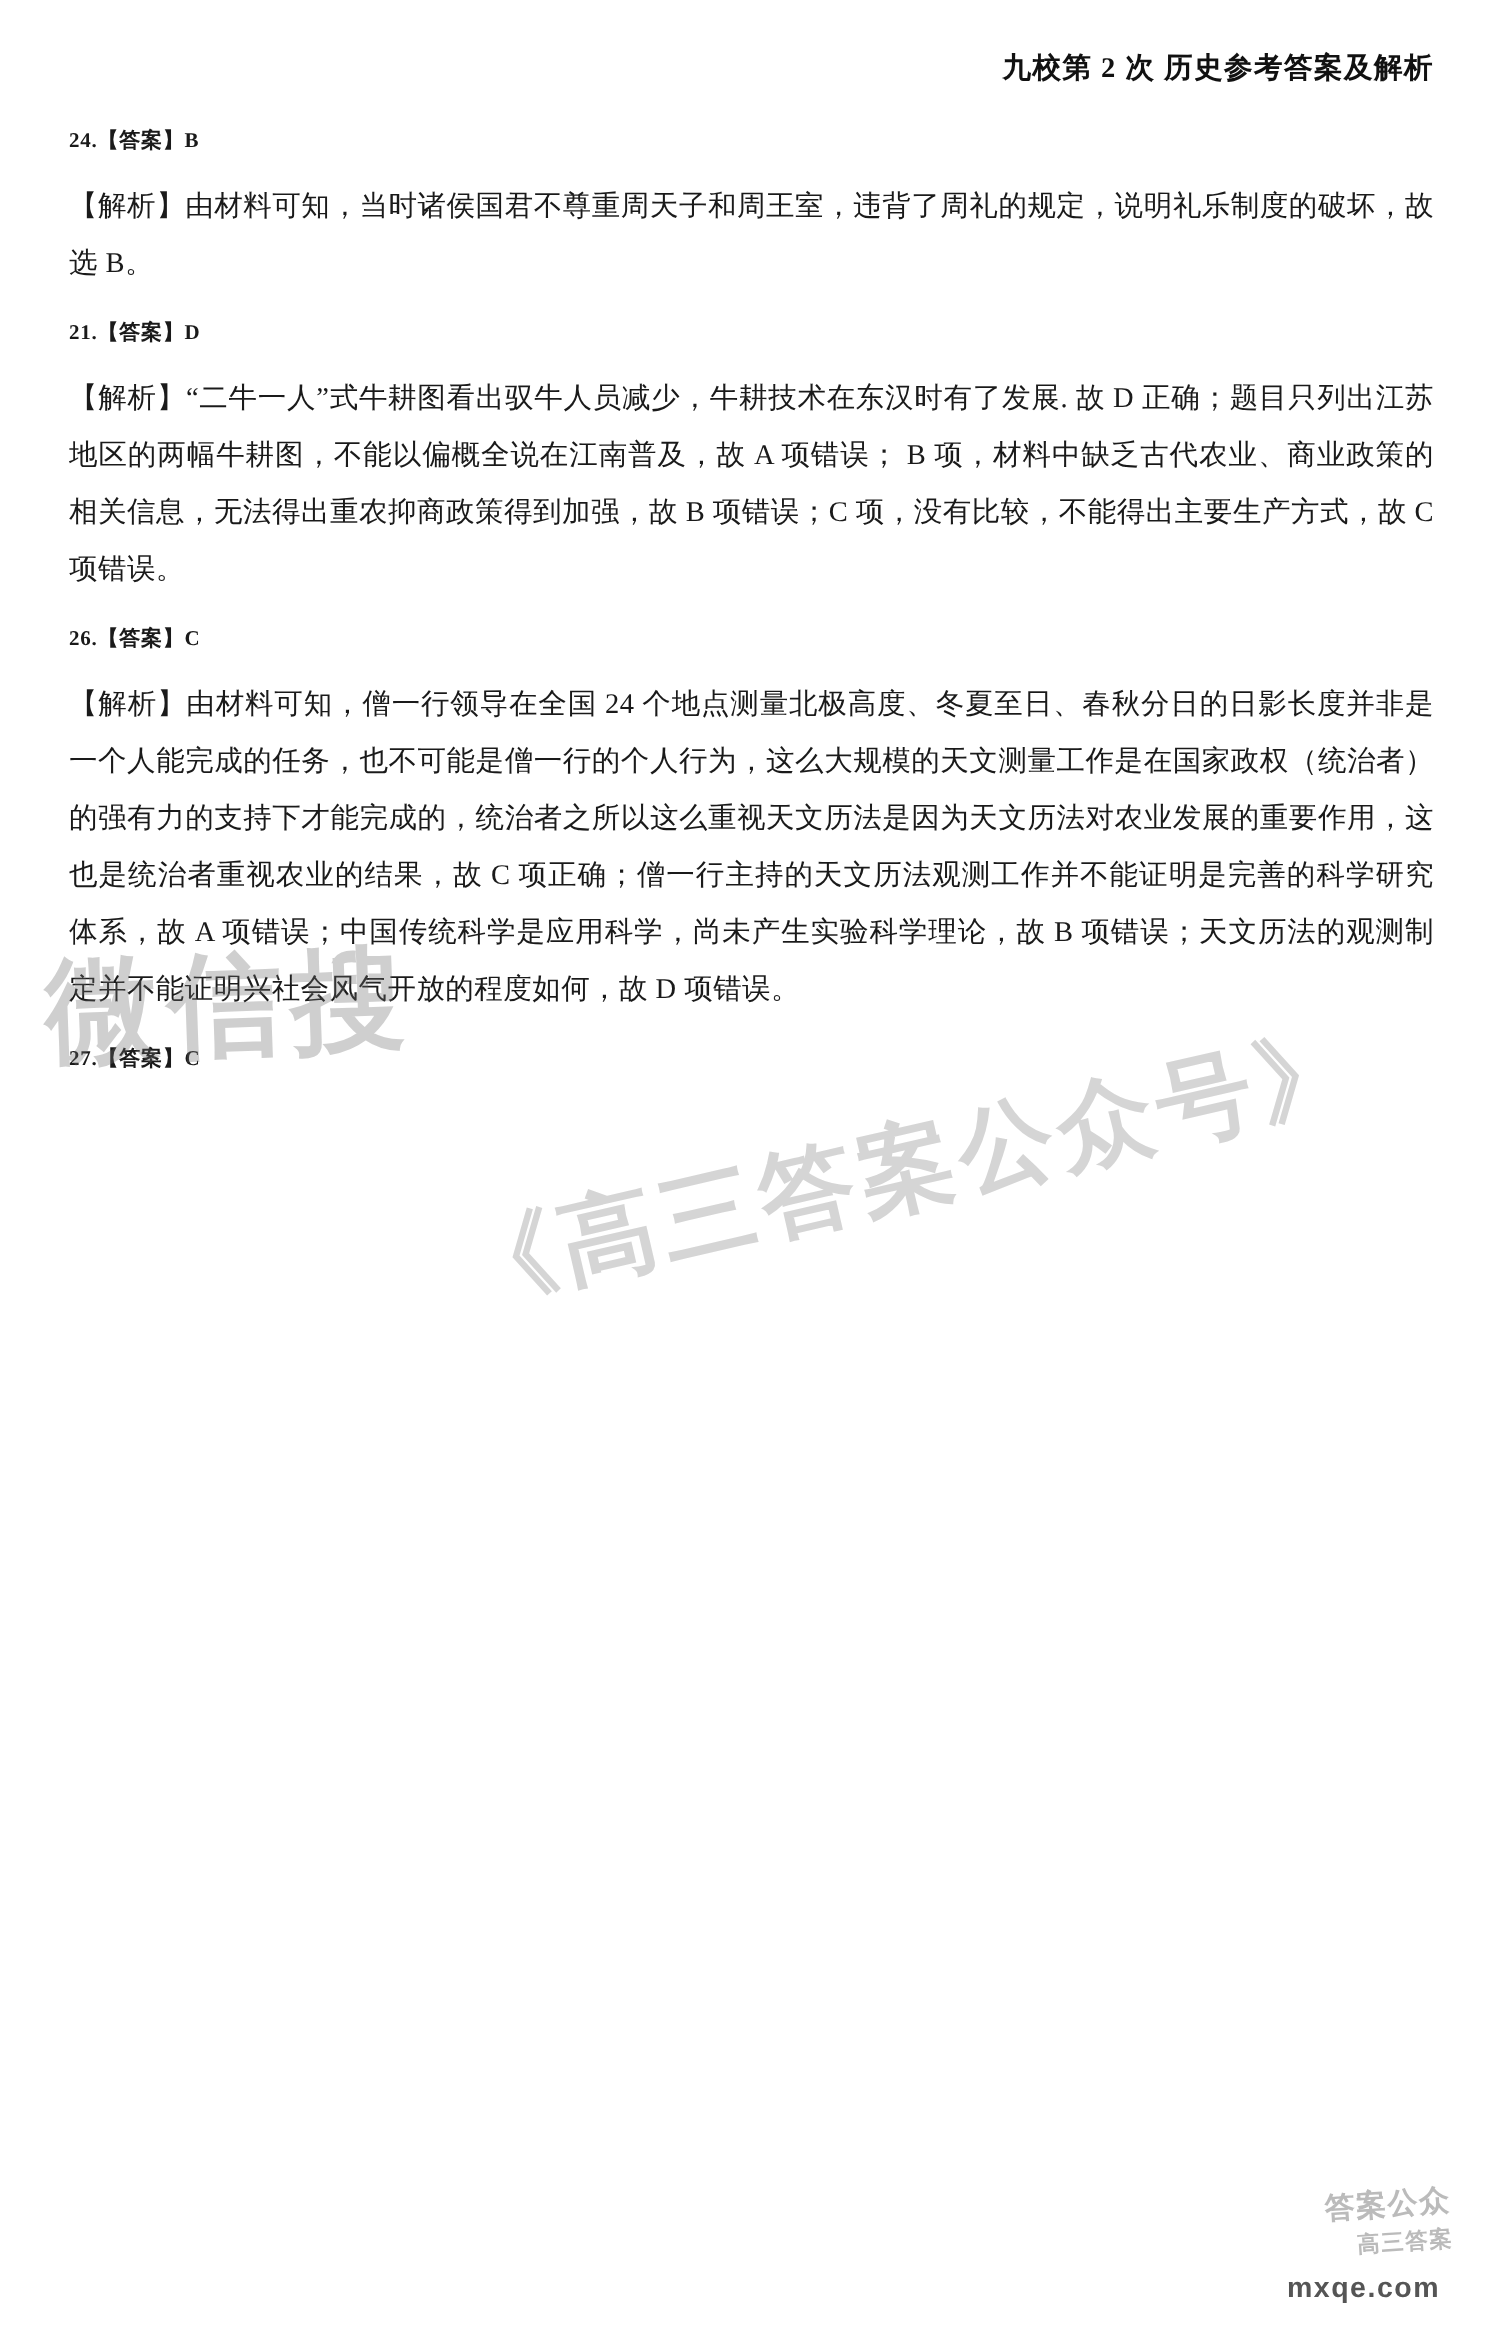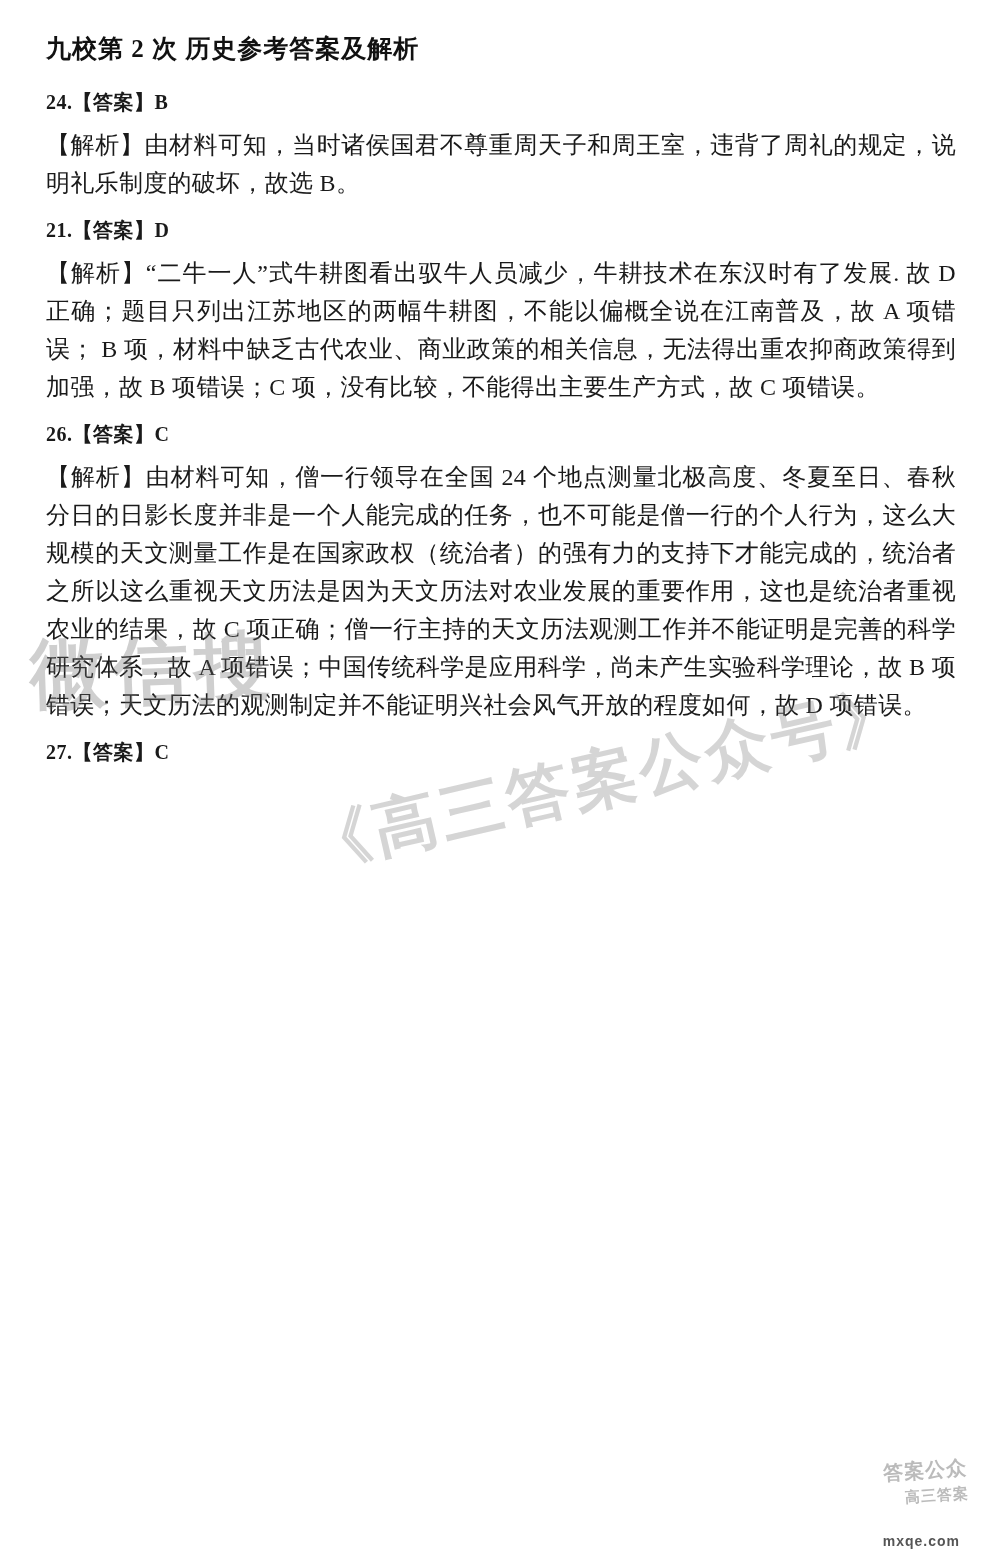--- a/index.html
+++ b/index.html
@@ -17,42 +17,42 @@
   }
 
   #page {
     position: absolute;
     inset: 0;
     padding: 26px 44px 0 46px;
     box-sizing: border-box;
   }
 
   .doc-title {
-    text-align: left;
-    font-size: 25px;
+    text-align: right;
+    font-size: 19px;
     font-weight: bold;
     letter-spacing: 1px;
     margin: 6px 0 22px 0;
     color: #111;
     font-family: "Liberation Serif", "DejaVu Serif", serif;
   }
 
   .qblock {
     margin-bottom: 13px;
   }
 
   .answer-line {
-    font-size: 20px;
+    font-size: 14px;
     line-height: 30px;
     margin: 0 0 9px 0;
     letter-spacing: 0.5px;
   }
 
   .explain {
-    font-size: 24px;
+    font-size: 19px;
     line-height: 38px;
     text-align: justify;
     text-justify: inter-ideograph;
     margin: 0;
     letter-spacing: 0.3px;
   }
 
   .lead {
     font-weight: bold;
   }
@@ -92,22 +92,22 @@
     line-height: 26px;
     transform: rotate(-4deg);
   }
   .wm-3 .wm-small {
     display: block;
     font-size: 15px;
   }
   .site-mark {
     position: absolute;
     right: 40px;
-    bottom: 2px;
-    font-size: 14px;
+    bottom: 14px;
+    font-size: 19px;
     font-weight: bold;
     color: #555;
     letter-spacing: 1px;
     font-family: "Liberation Sans", sans-serif;
   }
 </style>
 </head>
 <body>
 
 <div id="page">

